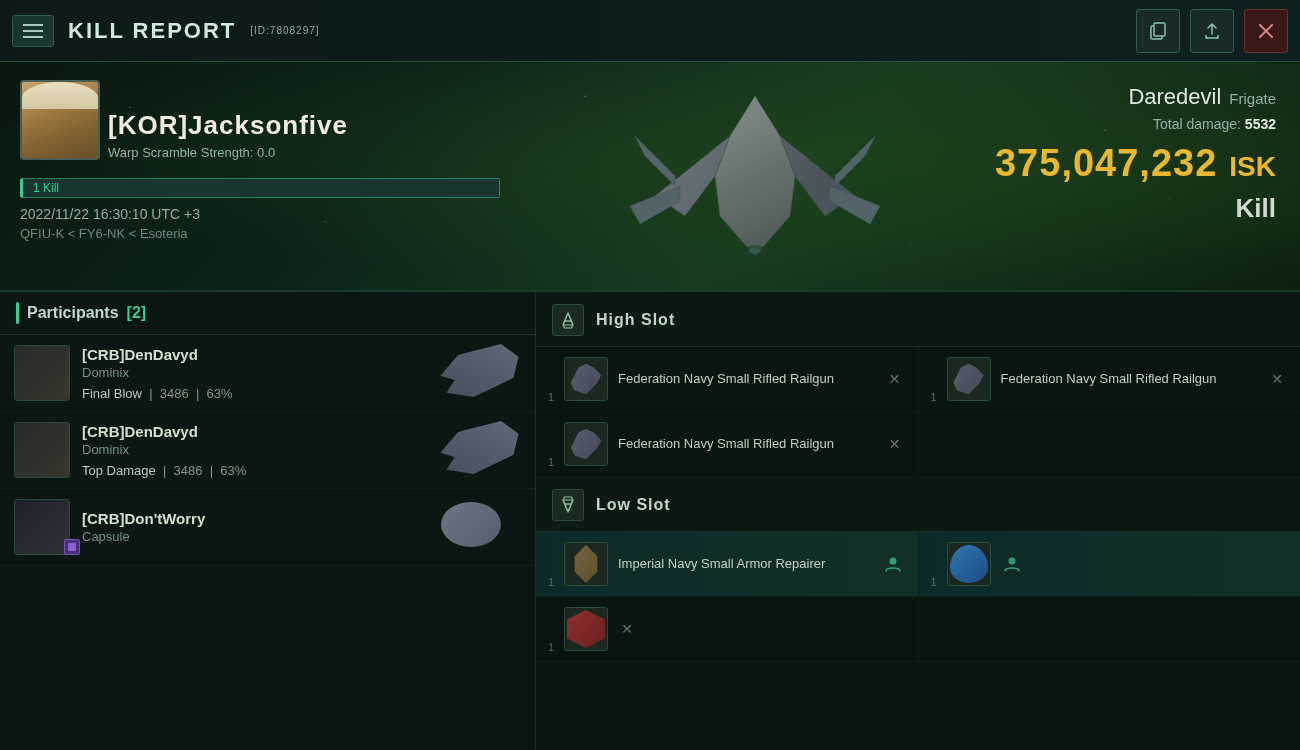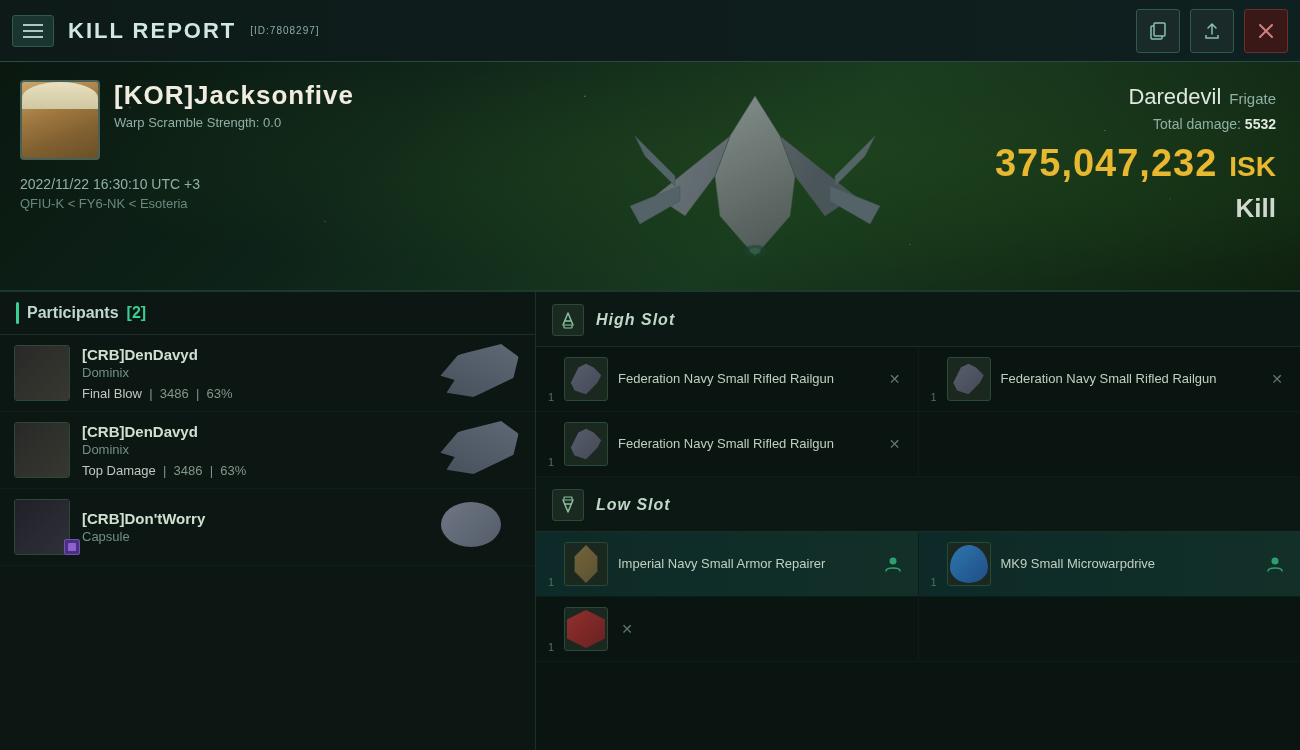--- a/index.html
+++ b/index.html
@@ -68,21 +68,21 @@
                         radial-gradient(1px 1px at 45% 15%, rgba(255,255,255,0.5) 0%, transparent 100%),
                         radial-gradient(1px 1px at 70% 80%, rgba(255,255,255,0.3) 0%, transparent 100%),
                         radial-gradient(1px 1px at 85% 30%, rgba(255,255,255,0.4) 0%, transparent 100%),
                         radial-gradient(1px 1px at 90% 60%, rgba(255,255,255,0.2) 0%, transparent 100%);
     }
     .hero-left {
       display: flex; flex-direction: column;
       padding: 18px 20px;
       width: 520px; z-index: 2;
     }
-    .hero-player-row { display: flex; align-items: flex-start; gap: 14px; margin-bottom: 8px; }
+    .hero-player-row { display: flex; align-items: flex-end; gap: 8px; margin-bottom: 8px; }
     .hero-avatar {
       width: 80px; height: 80px;
       background: linear-gradient(135deg, #3a3020, #5a4830);
       border: 2px solid #4a6055;
       border-radius: 4px;
       overflow: hidden;
       flex-shrink: 0;
       display: flex; align-items: center; justify-content: center;
     }
     .avatar-face {
@@ -236,21 +236,21 @@
       background: #0c1814;
     }
     .slot-icon {
       width: 32px; height: 32px;
       border: 1px solid #2a4a38;
       border-radius: 3px; background: #1a2a20;
       display: flex; align-items: center; justify-content: center;
       color: #708880; font-size: 14px;
     }
     .slot-title {
-      font-size: 16px; color: #c0d8c8; font-weight: bold; letter-spacing: 1px; font-style: italic;
+      font-size: 16px; color: #c0d8c8; font-weight: bold; letter-spacing: 1px;
     }
 
     .fit-row {
       display: flex;
       border-bottom: 1px solid #101c16;
     }
     .fit-item {
       flex: 1;
       display: flex; align-items: center; gap: 10px;
       padding: 10px 14px;
@@ -358,20 +358,21 @@
       <div class="hero-avatar">
         <div class="avatar-face">
           <div class="avatar-hair"></div>
         </div>
       </div>
       <div class="hero-name-block">
         <div class="hero-name">[KOR]Jacksonfive</div>
         <div class="hero-warp">Warp Scramble Strength: 0.0</div>
       </div>
     </div>
+    <div class="hero-kill-badge">1 Kill</div>
     <div class="hero-datetime">2022/11/22 16:30:10 UTC +3</div>
     <div class="hero-location">QFIU-K &lt; FY6-NK &lt; Esoteria</div>
   </div>
 
   <div class="hero-ship">
 
     <svg class="ship-svg" width="260" height="200" viewBox="0 0 260 200" fill="none">
 
       <path d="M130 20 L155 60 L170 100 L165 140 L130 180 L95 140 L90 100 L105 60 Z" fill="url(#shipGrad)" stroke="#4a6055" stroke-width="0.5"></path>
 
@@ -560,21 +561,20 @@
               <circle cx="9" cy="6" r="3.5" fill="#3acf90" opacity="0.7"></circle>
               <path d="M2 16 C2 12 16 12 16 16" stroke="#3acf90" stroke-width="1.5" stroke-linecap="round" fill="none" opacity="0.7"></path>
             </svg>
           </span>
         </div>
         <div class="fit-item highlighted">
           <span class="fit-item-number">1</span>
           <div class="fit-item-icon">
             <div class="mwd-icon"></div>
           </div>
-          <span class="fit-item-name">MK9 Small Microwarpdrive</span>
           <span class="fit-item-person">
             <svg width="18" height="18" viewBox="0 0 18 18" fill="none">
               <circle cx="9" cy="6" r="3.5" fill="#3acf90" opacity="0.7"></circle>
               <path d="M2 16 C2 12 16 12 16 16" stroke="#3acf90" stroke-width="1.5" stroke-linecap="round" fill="none" opacity="0.7"></path>
             </svg>
           </span>
         </div>
       </div>
 
       <div class="fit-row">

